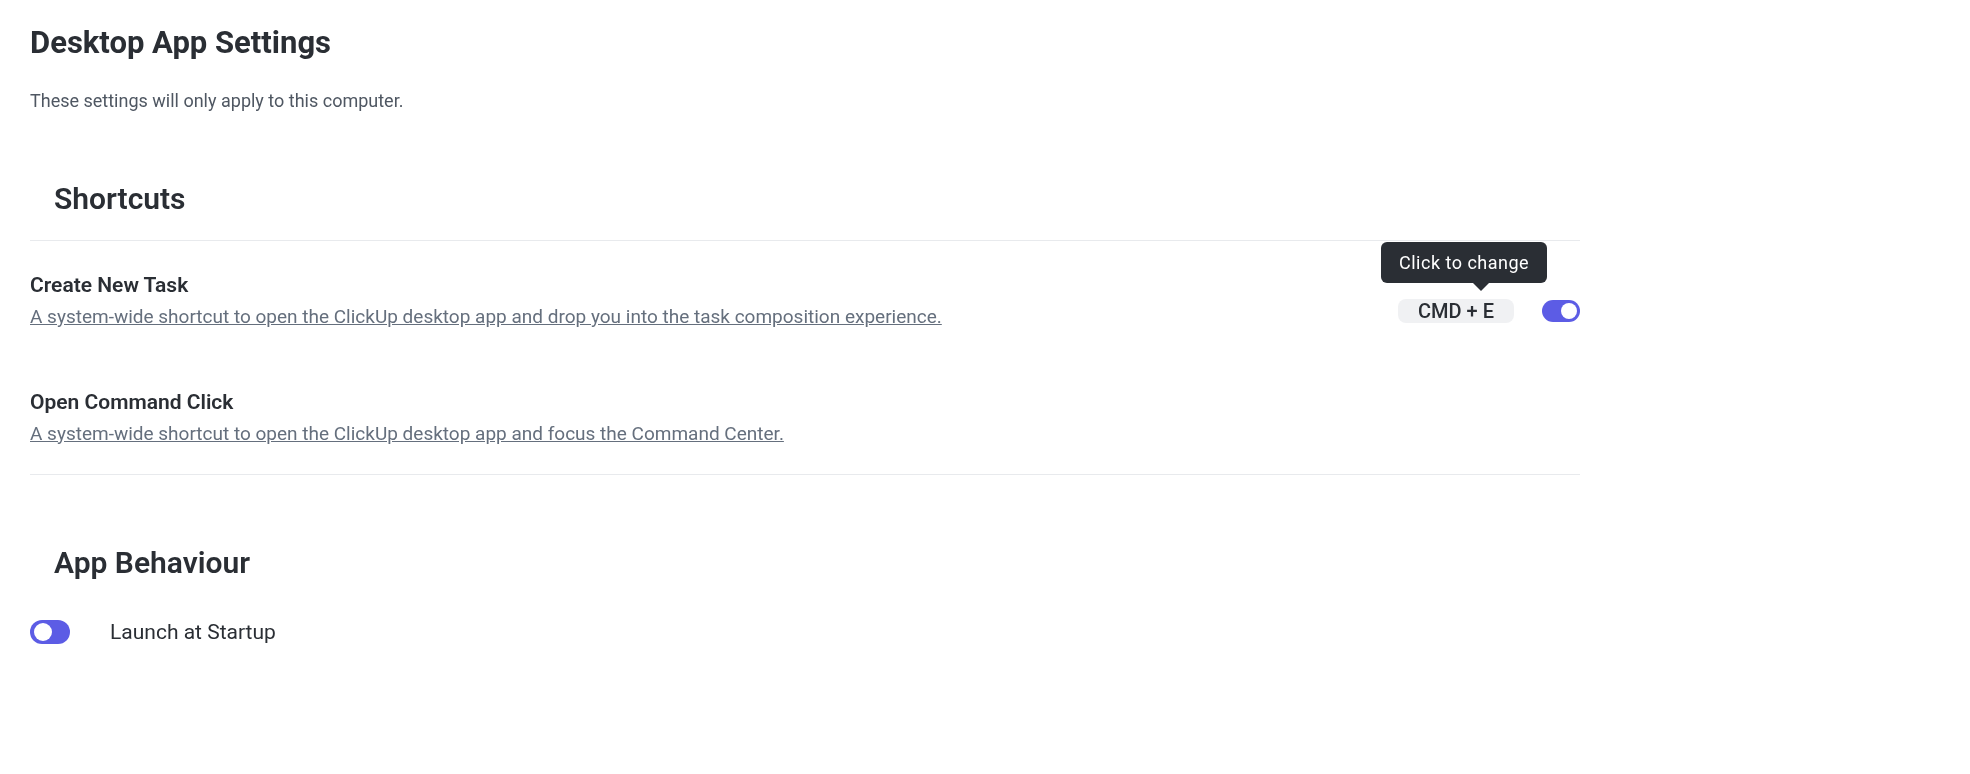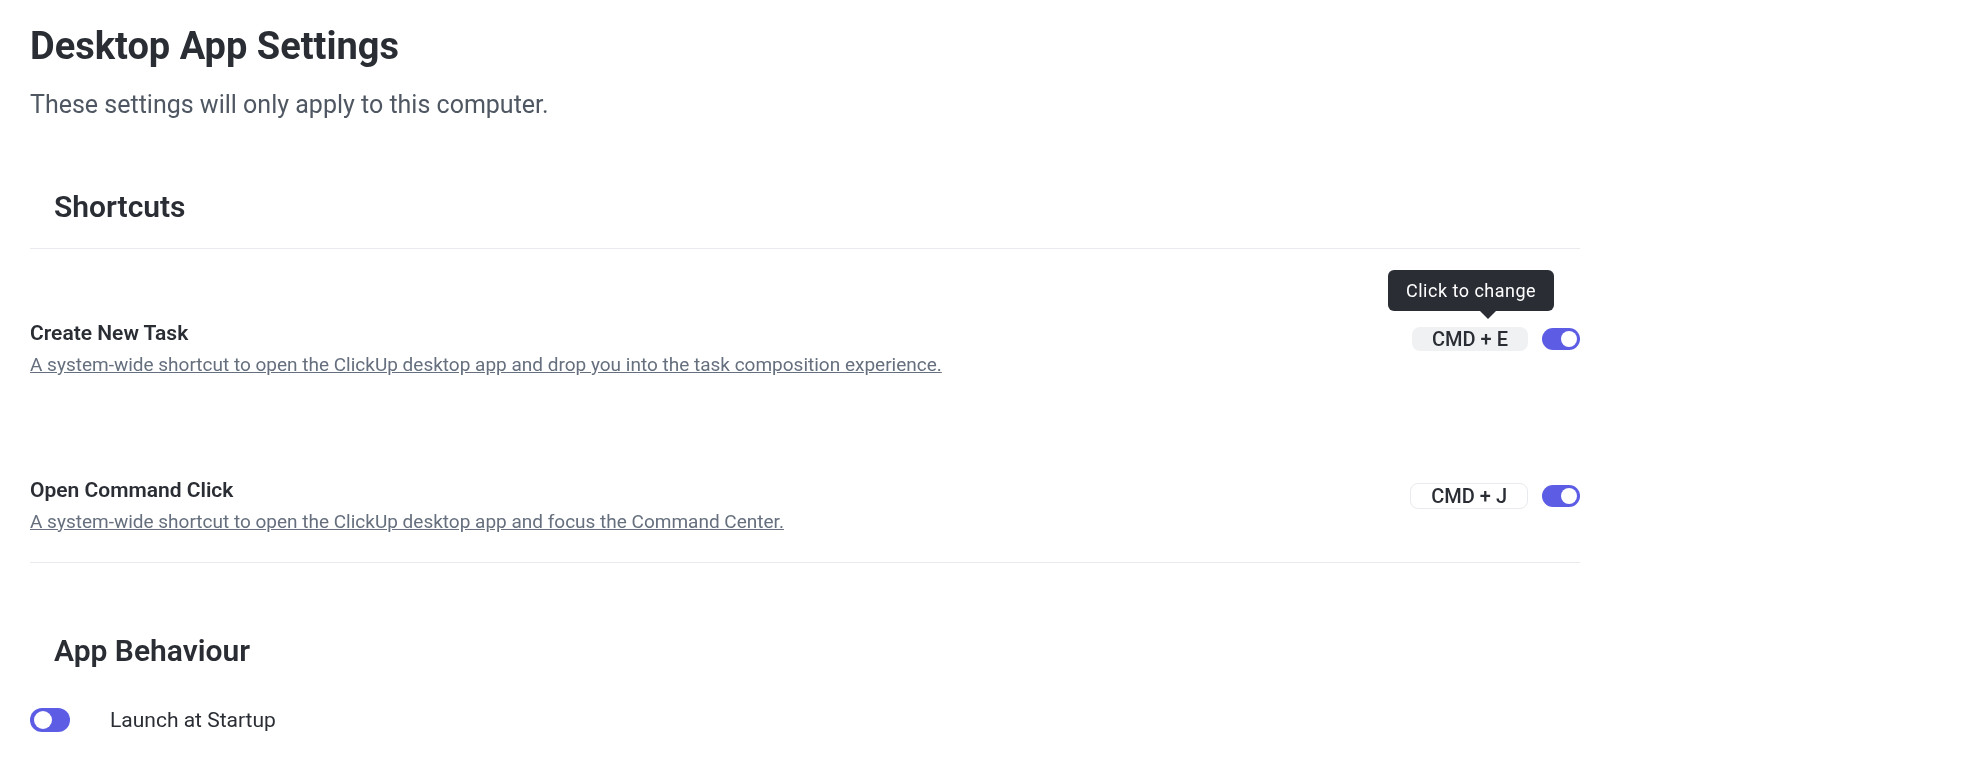--- a/index.html
+++ b/index.html
@@ -11,27 +11,27 @@
       font-family: -apple-system, BlinkMacSystemFont, "Segoe UI", Roboto, Helvetica, Arial, sans-serif;
       background: #ffffff;
       color: #333;
       padding: 24px 30px;
       width: 1970px;
     }
     .container {
       max-width: 1550px;
     }
     h1.page-title {
-      font-size: 38px;
+      font-size: 31px;
       font-weight: 700;
       color: #2a2e34;
-      margin-bottom: 22px;
+      margin-bottom: 29px;
     }
     p.page-subtitle {
-      font-size: 25px;
+      font-size: 18px;
       color: #4f5762;
       margin-bottom: 70px;
     }
     h2.section-title {
       font-size: 30px;
       font-weight: 600;
       color: #2a2e34;
       margin-bottom: 24px;
       margin-left: 24px;
     }
@@ -41,39 +41,38 @@
       margin: 0;
     }
     .shortcut-row {
       display: flex;
       align-items: center;
       justify-content: space-between;
       padding: 32px 0 8px 0;
     }
     .shortcut-left {
       flex: 1;
-      margin-top: 40px;
     }
     .shortcut-title {
       font-size: 21px;
       font-weight: 600;
       color: #2a2e34;
       margin-bottom: 6px;
     }
     .shortcut-desc {
       font-size: 19px;
       color: #656f7d;
       line-height: 1.5;
       margin-bottom: 18px;
       text-decoration: underline;
     }
     .shortcut-right {
       display: flex;
       align-items: center;
-      gap: 14px;
+      gap: 28px;
       position: relative;
       justify-content: center;
     }
     .keybind {
       font-size: 20px;
       font-weight: 500;
       color: #2a2e34;
       padding: 0 20px;
       border-radius: 8px;
       white-space: nowrap;
@@ -174,24 +173,20 @@
       <div class="keybind filled">CMD + E</div>
       <div class="toggle"></div>
     </div>
   </div>
 
   <div class="shortcut-row">
     <div class="shortcut-left">
       <div class="shortcut-title">Open Command Click</div>
       <div class="shortcut-desc">A system-wide shortcut to open the ClickUp desktop app and focus the Command Center.</div>
     </div>
-    <div class="shortcut-right">
-      <div class="keybind outlined">CMD + J</div>
-      <div class="toggle"></div>
-    </div>
   </div>
 
   <hr class="divider">
 
   <div class="behaviour-section">
     <h2 class="section-title">App Behaviour</h2>
     <div class="behaviour-row">
       <div class="toggle startup"></div>
       <div class="behaviour-label">Launch at Startup</div>
     </div>

